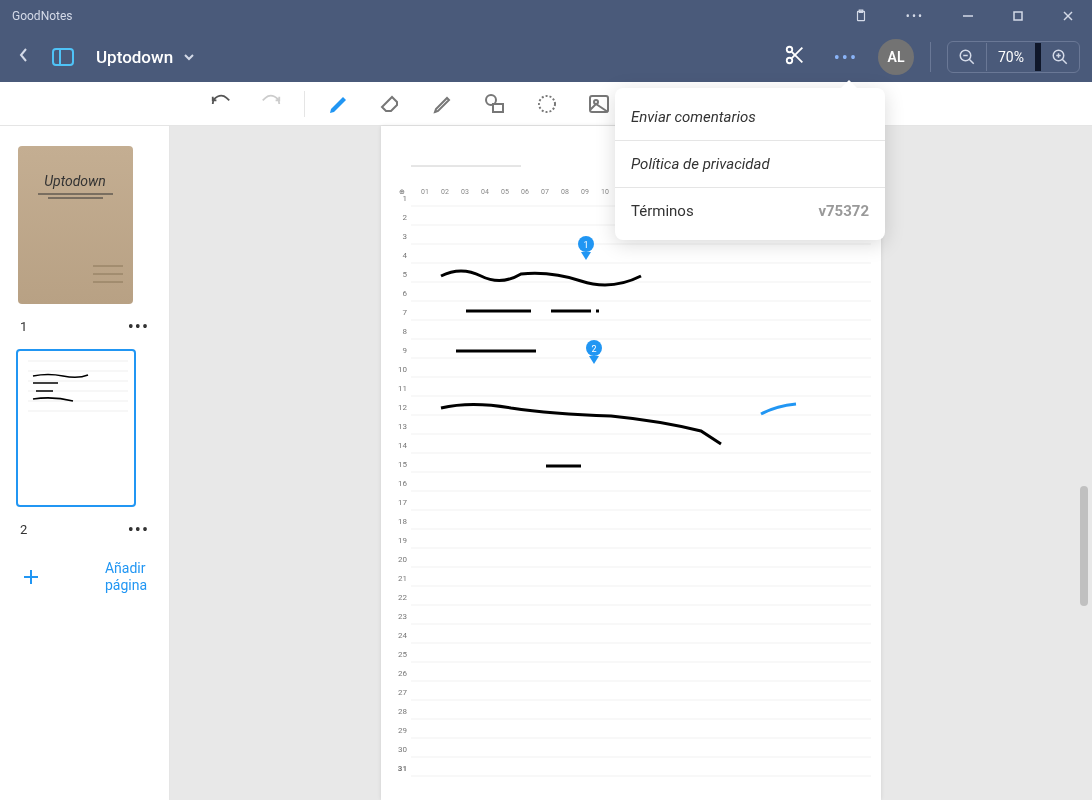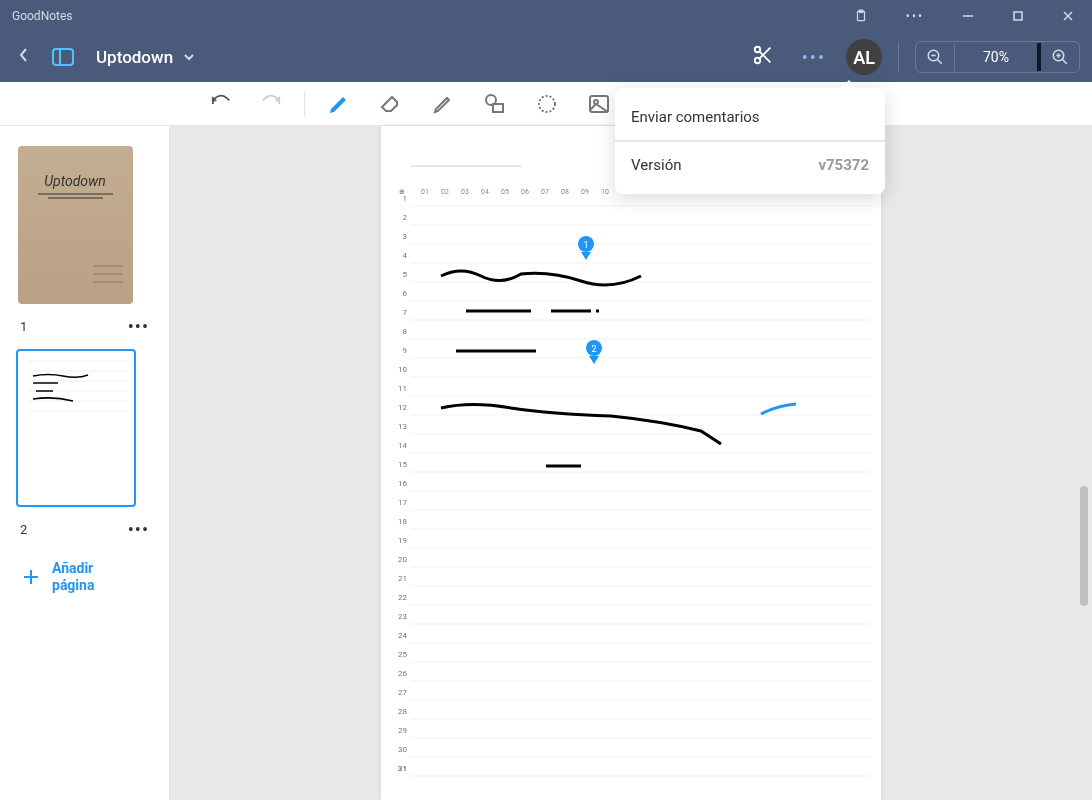--- a/index.html
+++ b/index.html
@@ -84,27 +84,27 @@
       cursor: pointer;
       padding: 8px 12px;
       color: #8ab4f8;
       font-size: 18px;
       letter-spacing: 2px;
     }
     .avatar {
       width: 36px;
       height: 36px;
       border-radius: 50%;
-      background: #404040;
+      background: #737373;
       color: #fff;
       display: flex;
       align-items: center;
       justify-content: center;
       font-weight: 600;
-      font-size: 18px;
+      font-size: 14px;
       cursor: pointer;
     }
     .divider-v {
       width: 1px;
       height: 30px;
       background: #6a7896;
       margin: 0 8px;
     }
     .zoom-controls {
       display: flex;
@@ -114,25 +114,25 @@
       overflow: hidden;
     }
     .zoom-btn {
       padding: 6px 10px;
       cursor: pointer;
       color: #d4dae8;
       display: flex;
       align-items: center;
     }
     .zoom-value {
-      padding: 6px 28px;
+      padding: 6px 11px;
       color: #fff;
       font-size: 14px;
       border-left: 1px solid #6a7896;
-      border-right: 4px solid #0f172a;
+      border-right: 6px solid #0f172a;
     }
     .toolbar {
       height: 44px;
       background: #fff;
       border-bottom: 1px solid #e5e5e5;
       display: flex;
       align-items: center;
       padding: 0 12px;
       gap: 8px;
       justify-content: flex-start;
@@ -205,21 +205,22 @@
       color: #333;
     }
     .add-page {
       display: flex;
       align-items: center;
       gap: 12px;
       color: #2196f3;
       cursor: pointer;
       padding: 8px 10px;
       font-size: 14px;
-      font-weight: 700;
+      font-weight: 400;
+      justify-content: space-between;
     }
     .canvas-wrap {
       flex: 1;
       background: #e8e8e8;
       display: flex;
       justify-content: center;
       position: relative;
       padding-top: 0;
     }
     .canvas {
@@ -247,20 +248,21 @@
       right: 28px;
       border-left: 8px solid transparent;
       border-right: 8px solid transparent;
       border-bottom: 8px solid #fff;
     }
     .dropdown-item {
       padding: 14px 16px;
       cursor: pointer;
       font-size: 15px;
       color: #333;
+      font-style: italic;
     }
     .dropdown-sep {
       height: 1px;
       background: #e5e5e5;
     }
     .dropdown-version {
       padding: 14px 16px;
       display: flex;
       justify-content: space-between;
       font-size: 15px;
@@ -558,18 +560,19 @@
       </svg>
     </div>
   </div>
 
   <div class="scrollbar"></div>
 </div>
 
 <div class="dropdown">
   <div class="dropdown-item">Enviar comentarios</div>
   <div class="dropdown-sep"></div>
+  <div class="dropdown-item">Política de privacidad</div>
   <div class="dropdown-sep"></div>
   <div class="dropdown-version">
-    <span>Versión</span>
+    <span>Términos</span>
     <span class="version-num">v75372</span>
   </div>
 </div>
 
 </body></html>

